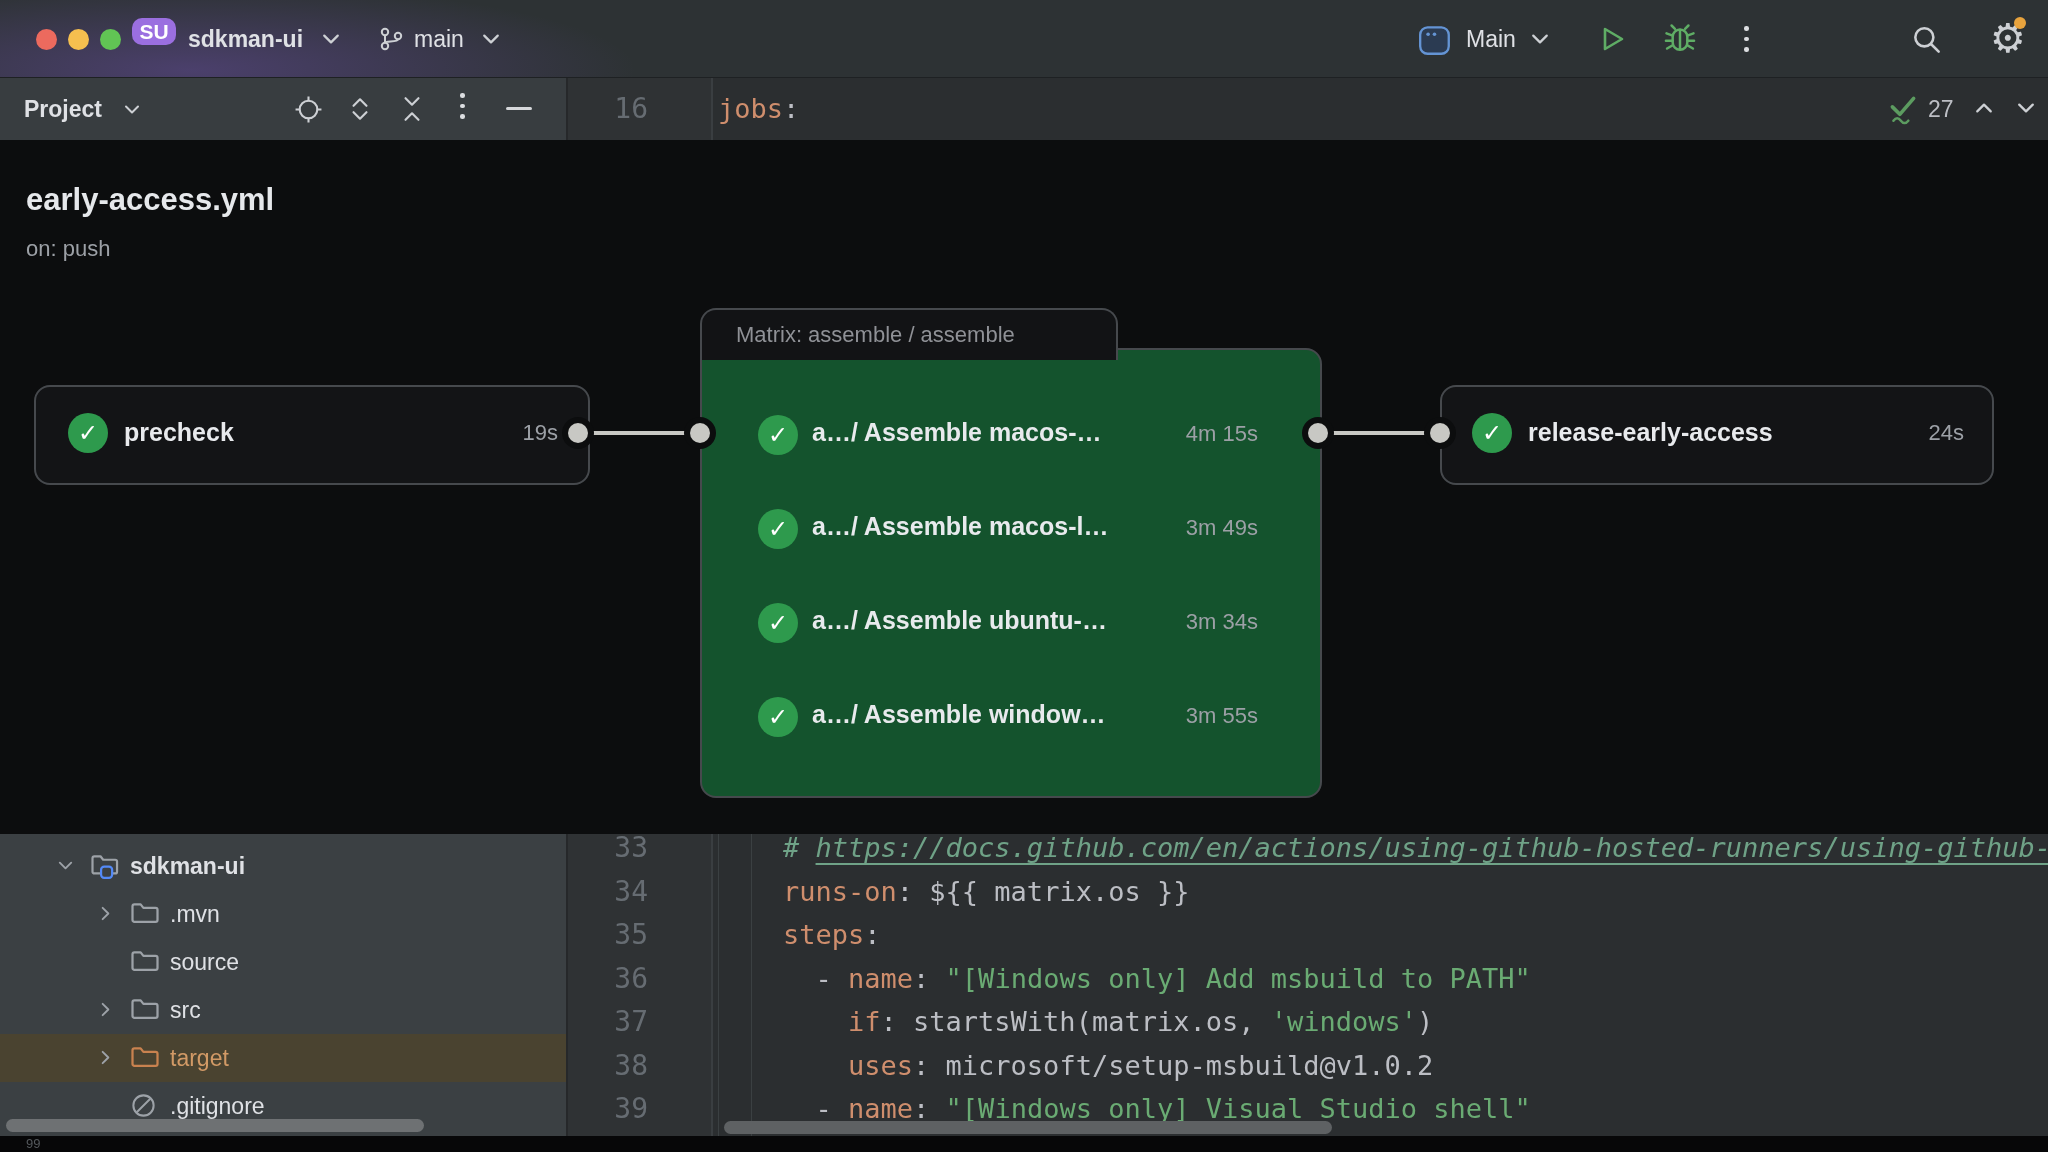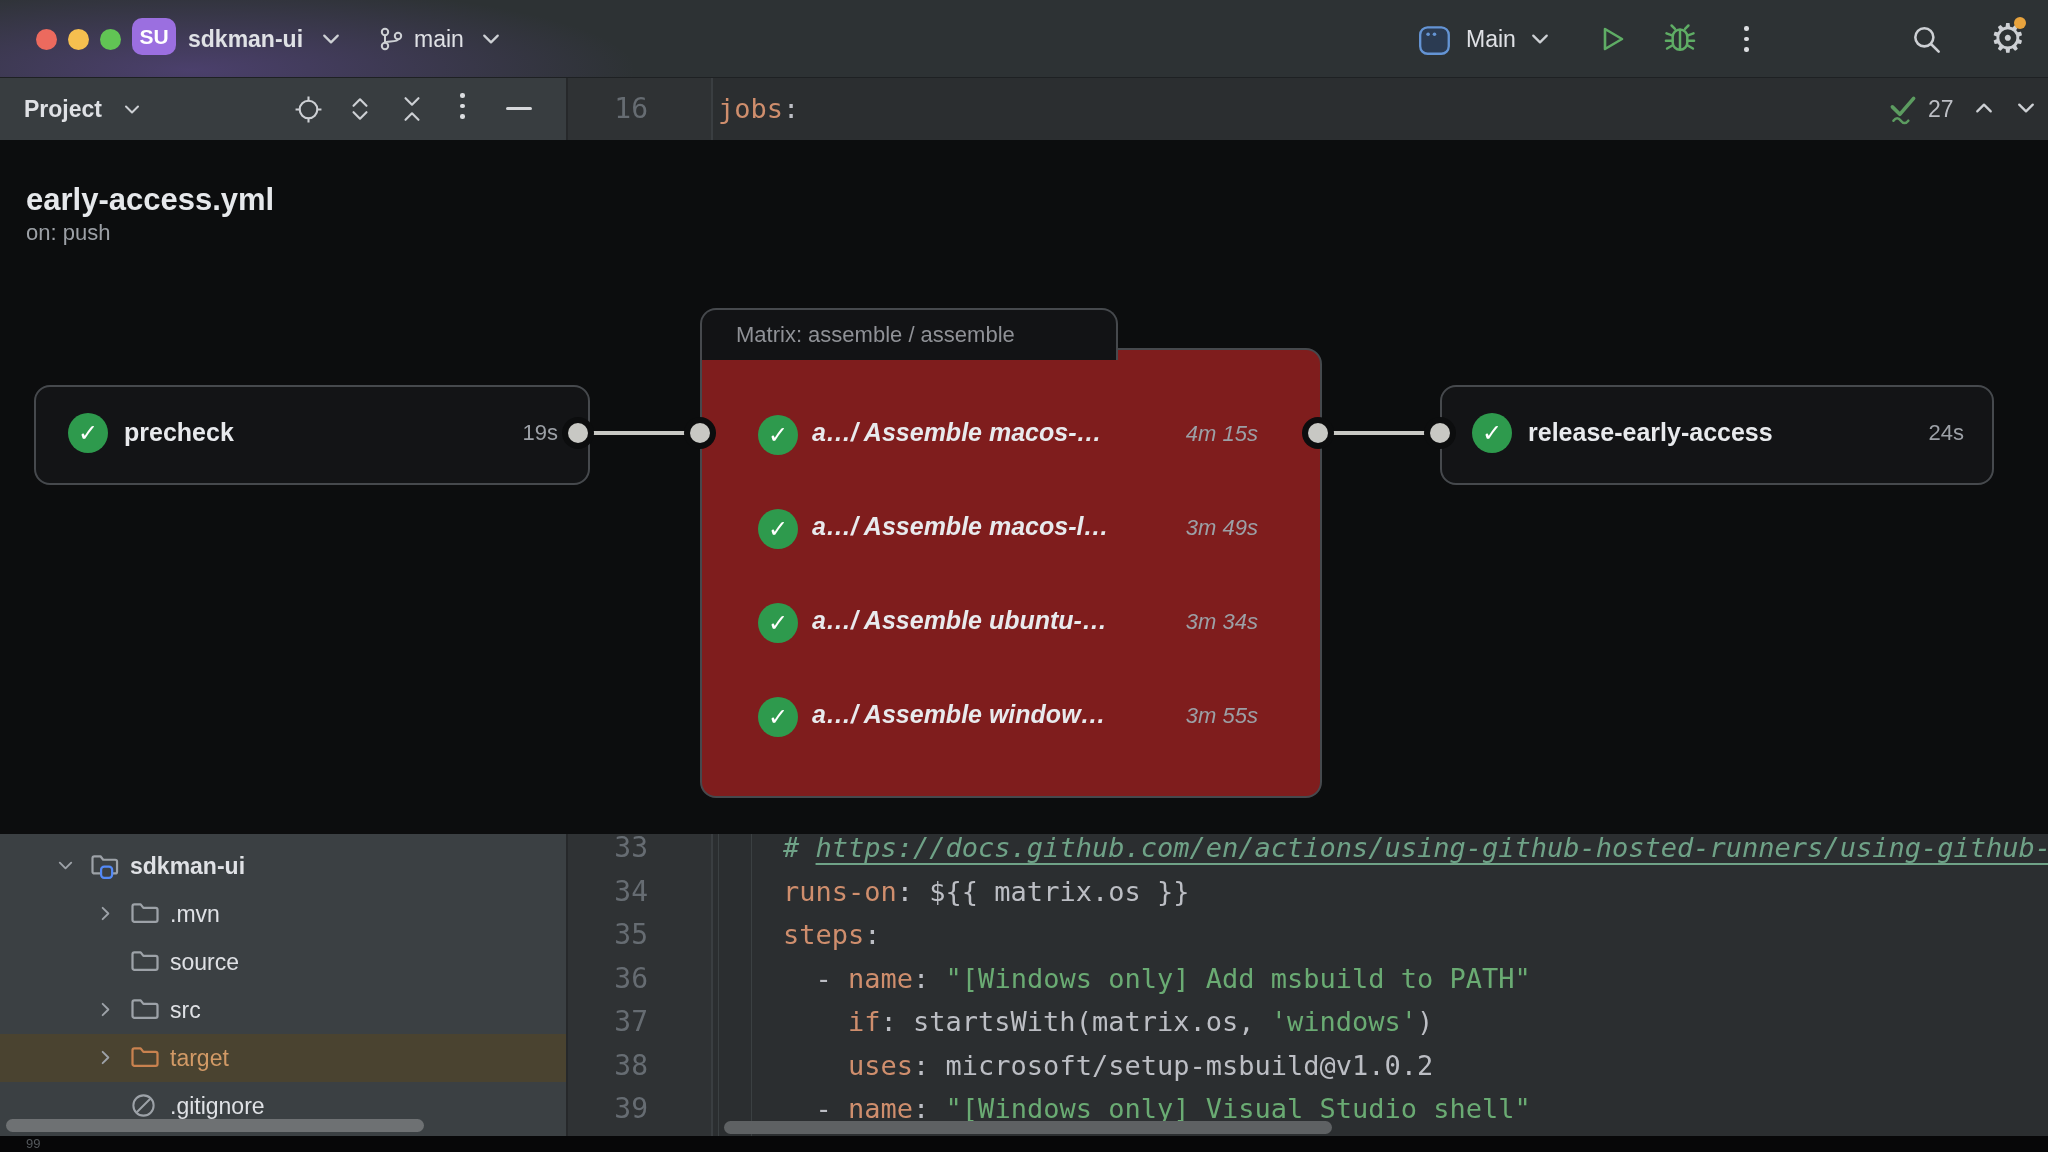--- a/index.html
+++ b/index.html
@@ -7,21 +7,21 @@
           background:#2B2E30;font-family:"Liberation Sans",sans-serif;
           -webkit-font-smoothing:antialiased;}
   .abs{position:absolute;}
 
   
   #toolbar{left:0;top:0;width:2048px;height:78px;background:#2D3234;z-index:40;}
   #toolbar .glow{position:absolute;inset:0;
      background:radial-gradient(620px 120px at 190px 70px, rgba(124,86,199,.38), rgba(124,86,199,0) 72%);}
   #toolbar .bbar{position:absolute;left:0;bottom:0;width:100%;height:1px;background:#1E2123;}
   .light{position:absolute;top:29px;width:21px;height:21px;border-radius:50%;}
-  .badge{position:absolute;left:132px;top:18px;width:44px;height:37px;border-radius:10px;
+  .badge{position:absolute;left:132px;top:18px;width:44px;height:27px;border-radius:10px;
          color:#fff;font-size:21px;font-weight:bold;display:flex;align-items:center;justify-content:center;}
   .tbtxt{position:absolute;top:0;height:78px;line-height:78px;color:#DFE1E5;font-size:23px;}
   .semib{font-weight:600;}
   .icx{position:absolute;display:flex;align-items:center;justify-content:center;}
   .kebab{display:flex;flex-direction:column;gap:6px;align-items:center;}
   .kebab i{width:4.5px;height:4.5px;border-radius:50%;background:#DCDEE1;}
   .gear{font-family:"DejaVu Sans",sans-serif;font-size:40px;color:#CDD0D4;line-height:40px;}
   .notifdot{position:absolute;left:2014px;top:17px;width:12px;height:12px;border-radius:50%;}
 
   
@@ -40,36 +40,36 @@
   .tk-key{color:#CF8E6D;}
   .tk-plain{color:#BCBEC4;}
   .tk-string{color:#6AAB73;}
   .tk-comment{color:#6FA287;font-style:italic;}
   .tk-comment-link{color:#6FA287;font-style:italic;text-decoration:underline;text-underline-offset:6px;}
   .indent-guide{position:absolute;top:834px;height:302px;width:1px;background:#3B4042;z-index:1;}
 
   
   #overlay{left:0;top:140px;width:2048px;height:694px;background:#0C0D0E;z-index:20;}
   .wf-title{position:absolute;left:26px;top:42px;color:#E6E8EB;font-size:31px;font-weight:bold;}
-  .wf-sub{position:absolute;left:26px;top:80px;color:#9CA0A6;font-size:22px;text-align:center;}
+  .wf-sub{position:absolute;left:26px;top:96px;color:#9CA0A6;font-size:22px;text-align:center;}
   .node{position:absolute;background:#131416;border:2px solid #46494D;border-radius:16px;z-index:6;}
   .chk{position:absolute;width:40px;height:40px;border-radius:50%;color:#fff;
        display:flex;align-items:center;justify-content:center;font-size:24px;font-weight:bold;
        font-family:"DejaVu Sans",sans-serif;}
   .chk::after{content:"✓";}
   .node-label{position:absolute;color:#E8EAED;font-size:25px;font-weight:bold;white-space:nowrap;}
   .node-time{position:absolute;color:#9CA0A6;font-size:22px;white-space:nowrap;}
   .edge{position:absolute;height:4px;background:#C8C8C4;z-index:6;}
   .port{position:absolute;width:20px;height:20px;border-radius:50%;background:#C8C8C4;
         box-shadow:0 0 0 6px #0C0D0E;z-index:7;}
   #matrix-tab{position:absolute;left:700px;top:168px;width:414px;height:50px;background:#121315;
       border:2px solid #46494D;border-bottom:none;border-radius:16px 16px 0 0;z-index:7;}
   #matrix-tab span{display:block;margin:12px 0 0 34px;color:#8F9196;font-size:22px;}
-  #matrix-body{position:absolute;left:700px;top:208px;width:618px;height:446px;background:#7f1d1d;
-      border:2px solid #46494D;border-radius:0 16px 16px 16px;z-index:6;font-style:italic;}
+  #matrix-body{position:absolute;left:700px;top:208px;width:618px;height:446px;background:#14532d;
+      border:2px solid #46494D;border-radius:0 16px 16px 16px;z-index:6;}
   .m-row{position:absolute;left:0;width:100%;height:48px;}
   .m-row .chk{left:56px;top:4px;}
   .m-row .node-label{left:110px;top:7px;}
   .m-row .node-time{left:0;top:10px;width:556px;text-align:right;}
 
   
   #tree-band{left:0;top:834px;width:567px;height:302px;background:#3B4043;z-index:1;}
   #gutter-band{left:567px;top:834px;width:145px;height:302px;background:#2F3234;z-index:1;}
   #code-band{left:712px;top:834px;width:1336px;height:302px;background:#2B2E30;z-index:1;}
   .tree-row{position:absolute;left:0;width:567px;height:48px;z-index:3;}

